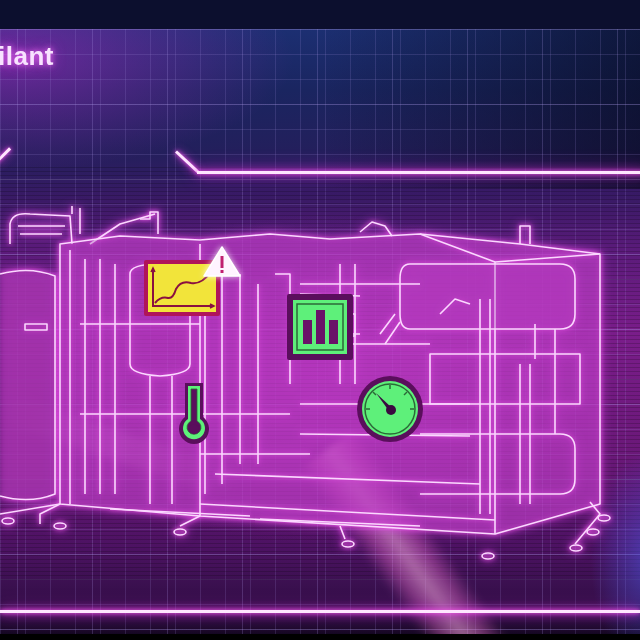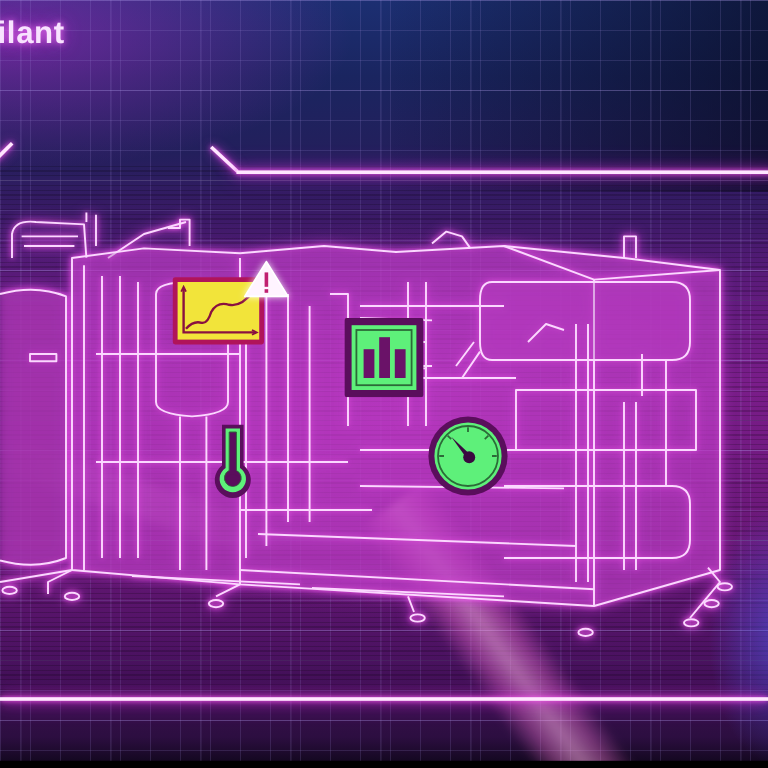--- a/index.html
+++ b/index.html
@@ -1,21 +1,21 @@
 <!DOCTYPE html>
 <html><head>
   <meta charset="utf-8">
   <style>
     html, body { margin:0; padding:0; }
     body {
       width:640px; height:640px; overflow:hidden; position:relative;
       background:#0c0f2e;
       font-family:"DejaVu Sans", sans-serif;
     }
-    .scene { position:absolute; inset:0; overflow:hidden; }
+    .scene { position:absolute; inset:0; overflow:hidden;margin-top:29px; }
     .bg {
       position:absolute; inset:0;
       background:
         radial-gradient(ellipse 420px 160px at 0px 30px, rgba(180,40,200,0.55), transparent 70%),
         linear-gradient(180deg, #1c2f72 0%, #1a2560 10%, #231f5c 20%, #3a1a66 28%, #5a1b7a 36%, #7a1d8a 50%, #6a1878 70%, #4c1262 85%, #2c0e40 96%, #0d0618 100%);
     }
     .bg-right {
       position:absolute; right:0; top:0; width:320px; height:160px;
       background: linear-gradient(90deg, transparent, rgba(5,8,25,0.6));
     }

